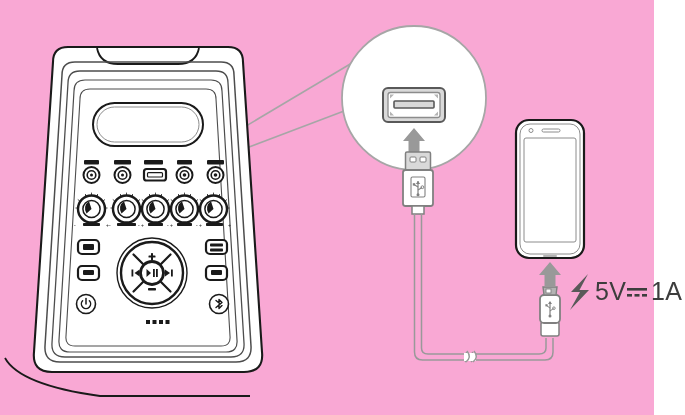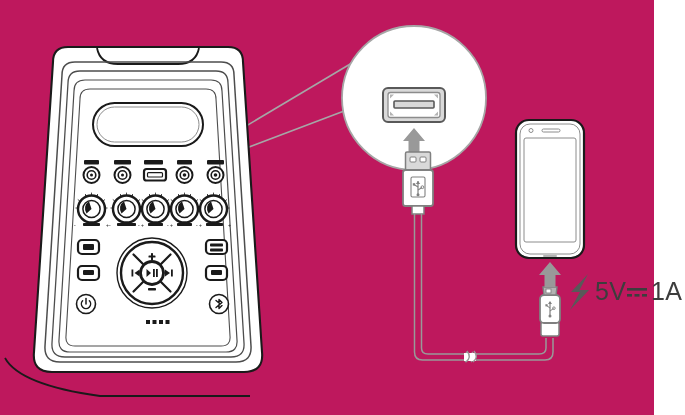--- a/index.html
+++ b/index.html
@@ -10,21 +10,21 @@
   body {
     width: 685px;
     height: 415px;
     overflow: hidden;
     font-family: "Liberation Sans", sans-serif;
   }
   #diagram-root {
     position: relative;
     width: 654px;
     height: 415px;
-    background: #be185d;
+    background: #f9a8d4;
   }
   #diagram-svg {
     position: absolute;
     top: 0;
     left: 0;
     width: 685px;
     height: 415px;
     display: block;
   }
   .rating-text {

